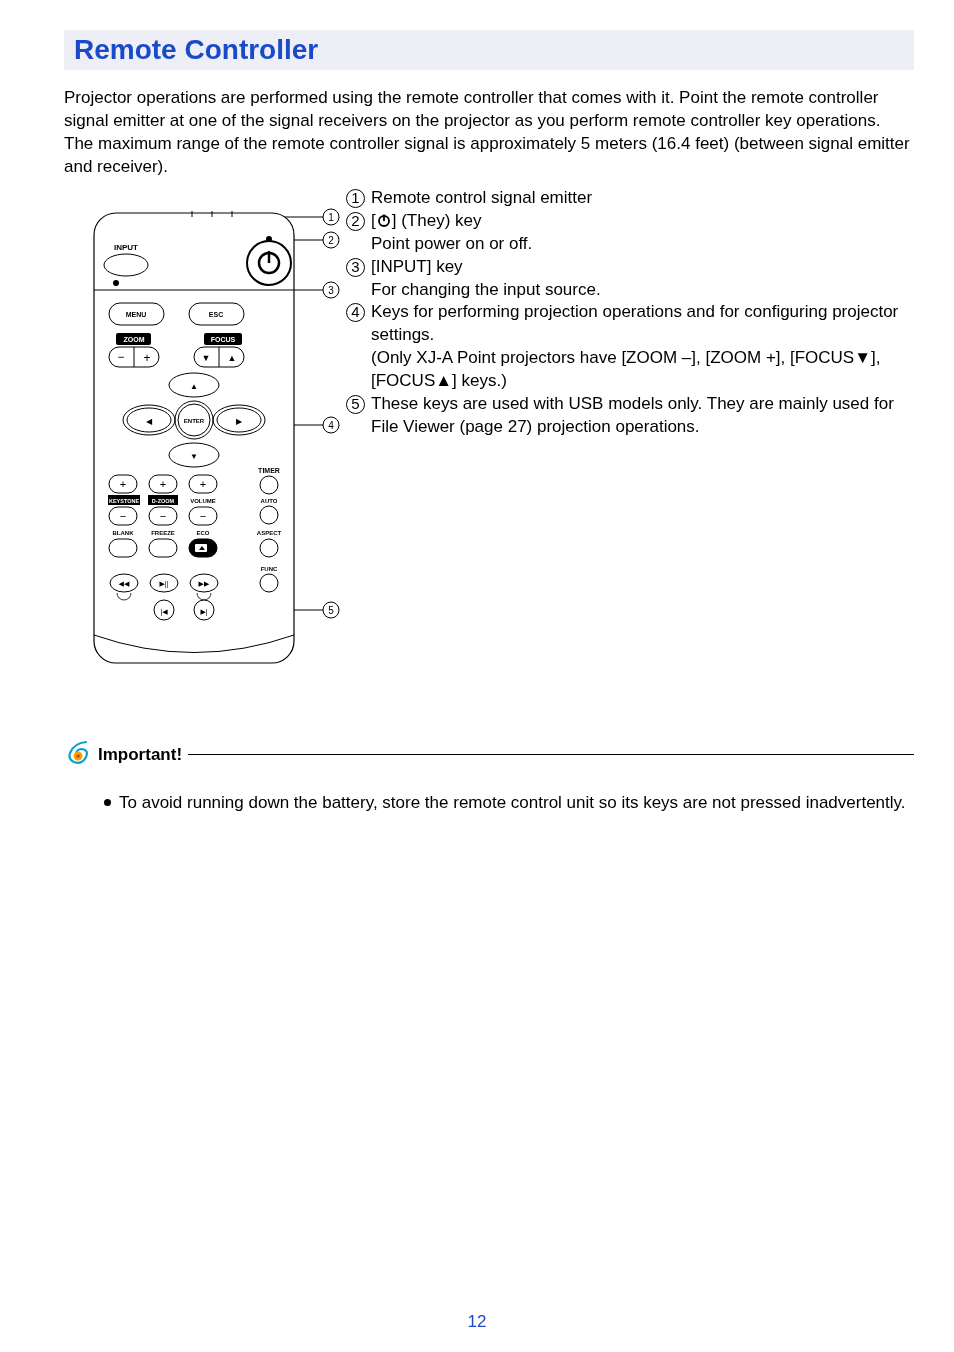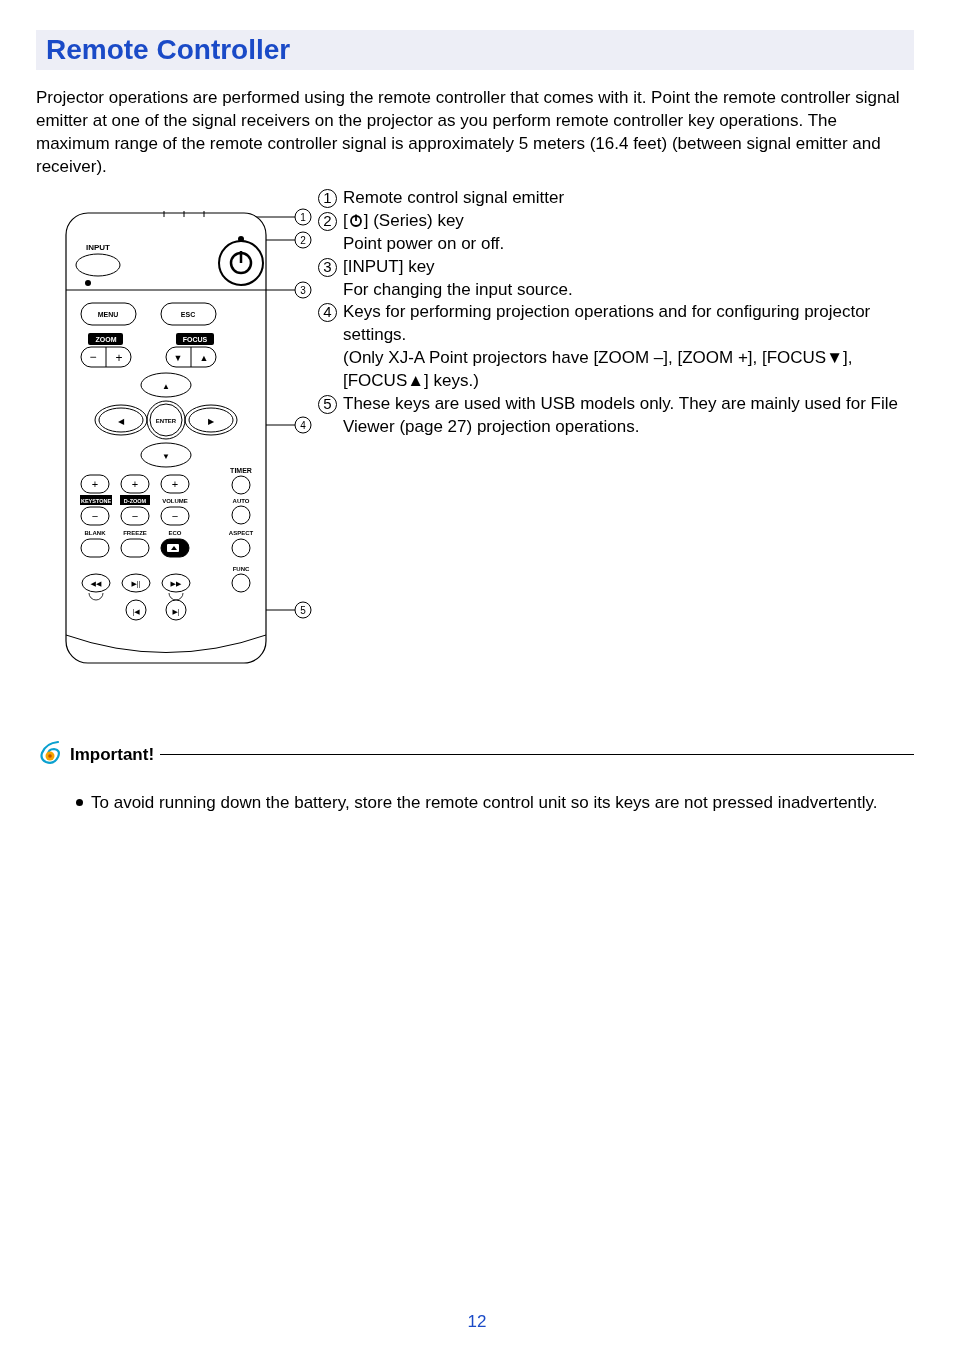--- a/index.html
+++ b/index.html
@@ -4,21 +4,21 @@
 <style>
   body {
     margin: 0;
     padding: 0;
     font-family: Arial, Helvetica, sans-serif;
     color: #000;
     background: #fff;
     width: 954px;
   }
   .page {
-    padding: 30px 40px 20px 36px;
+    padding: 30px 40px 20px 64px;
     box-sizing: border-box;
     width: 954px;
     min-height: 1352px;
     position: relative;
   }
   .title-bar {
     background: #edeef6;
     padding: 4px 10px 4px 10px;
     margin-bottom: 12px;
   }
@@ -265,21 +265,21 @@
         <div class="desc-body">Remote control signal emitter</div>
       </div>
       <div class="desc-item">
         <span class="circ-num">2</span>
         <div class="desc-body">
           <span>[</span><span class="power-icon">
               <svg width="16" height="16" viewBox="0 0 16 16">
                 <circle cx="8" cy="9" r="5" fill="none" stroke="#000" stroke-width="1.8"></circle>
                 <line x1="8" y1="2.5" x2="8" y2="9" stroke="#000" stroke-width="1.8"></line>
               </svg>
-            </span><span>] (Series) key</span>
+            </span><span>] (They) key</span>
           <div class="sub-line">Point power on or off.</div>
         </div>
       </div>
       <div class="desc-item">
         <span class="circ-num">3</span>
         <div class="desc-body">
           <div>[INPUT] key</div>
           <div class="sub-line">For changing the input source.</div>
         </div>
       </div>

